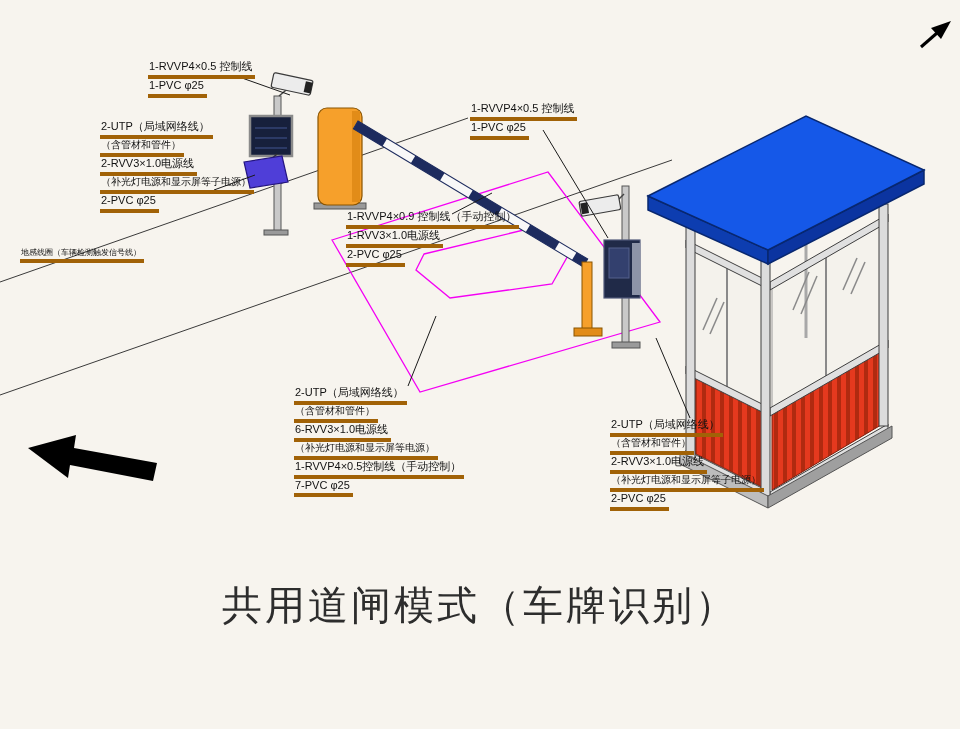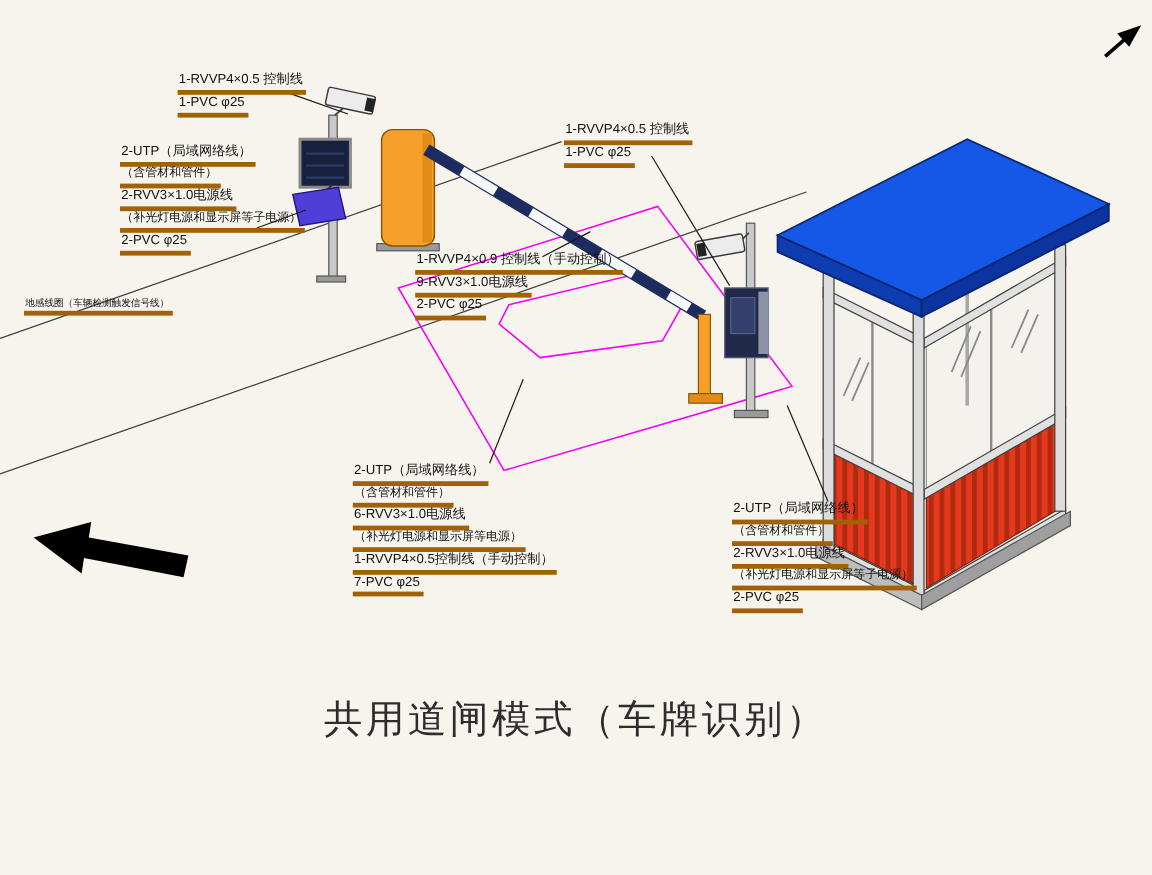--- a/index.html
+++ b/index.html
@@ -4,21 +4,21 @@
 <style>
   *{margin:0;padding:0;box-sizing:border-box}
   html,body{width:960px;height:729px}
   body{background:#f7f4ee;font-family:"Liberation Sans",sans-serif;position:relative;overflow:hidden}
   .stage{position:absolute;left:0;top:0;width:960px;height:729px}
   .stage svg{position:absolute;left:0;top:0}
   .lbl{position:absolute;color:#111;font-size:11px;line-height:1.18}
   .lbl span{display:block;width:fit-content;border-bottom:4px solid #a16207;padding:0 3px 2px 1px;white-space:nowrap}
   .lbl span.sm{font-size:10px}
   .lbl.tiny{font-size:8px}
-  .title{position:absolute;left:0;right:0;top:578px;text-align:center;font-size:32px;color:#2d2d2d;letter-spacing:3px;font-weight:500}
+  .title{position:absolute;left:0;right:0;top:578px;text-align:center;font-size:40px;color:#2d2d2d;letter-spacing:3px;font-weight:500}
 </style>
 </head>
 <body>
 
 <div class="stage">
 
   <svg width="960" height="729" viewBox="0 0 960 729">
     <defs>
       <pattern id="corr" width="9" height="9" patternUnits="userSpaceOnUse">
         <rect width="9" height="9" fill="#e5391e"></rect>
@@ -165,21 +165,21 @@
     <span class="sm">（补光灯电源和显示屏等子电源）</span>
     <span>2-PVC φ25</span>
   </div>
 
   <div class="lbl tiny" style="left:20px;top:248px">
     <span>地感线圈（车辆检测触发信号线）</span>
   </div>
 
   <div class="lbl" style="left:346px;top:210px">
     <span>1-RVVP4×0.9 控制线（手动控制）</span>
-    <span>9-RVV3×1.0电源线</span>
+    <span>1-RVV3×1.0电源线</span>
     <span>2-PVC φ25</span>
   </div>
 
   <div class="lbl" style="left:470px;top:102px">
     <span>1-RVVP4×0.5 控制线</span>
     <span>1-PVC φ25</span>
   </div>
 
   <div class="lbl" style="left:294px;top:386px">
     <span>2-UTP（局域网络线）</span>

